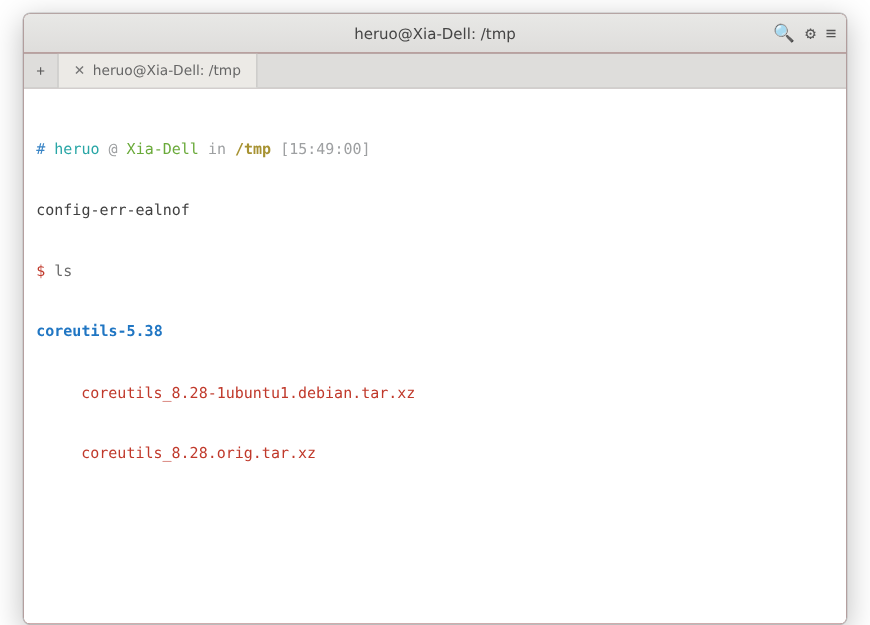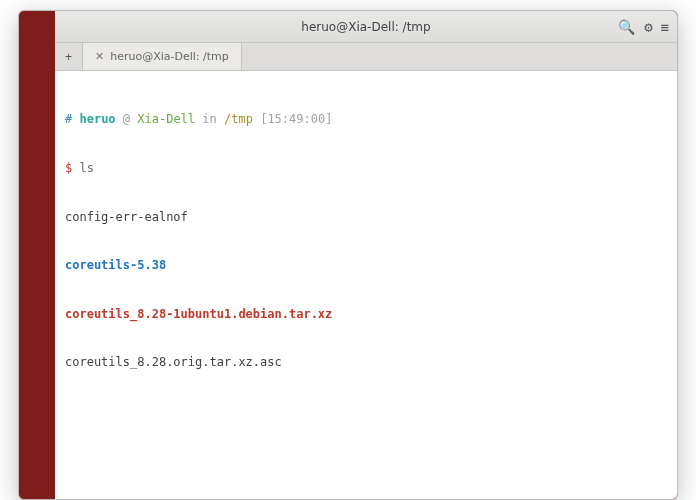--- a/index.html
+++ b/index.html
@@ -14,21 +14,20 @@
 .window {
   width: 660px;
   height: 490px;
   background: #7f1d1d;
   border: 1px solid #bbb;
   border-radius: 6px;
   box-shadow: 0 6px 24px rgba(0,0,0,0.25);
   overflow: hidden;
   display: flex;
   flex-direction: column;
-  padding-left: 36px;
 }
 .titlebar {
   height: 32px;
   background: linear-gradient(#e8e8e6, #dedddb);
   border-bottom: 1px solid #c4c4c2;
   display: flex;
   align-items: center;
   position: relative;
 }
 .title-text {
@@ -83,23 +82,23 @@
   padding: 8px 10px;
   color: #404040;
   line-height: 1.35;
   white-space: pre;
   overflow: hidden;
 }
 .line { min-height: 1.35em; }
 .blue { color: #3a85c6; }
 .dim { color: #9ea0a2; }
 .bold-blue { color: #2076c3; font-weight: bold; }
-.red { color: #c0392b; font-weight: bold; }
-.teal { color: #29a6a6; font-weight: bold; }
-.yellow { color: #a79232; font-weight: normal; }
+.red { color: #c0392b; font-weight: normal; margin-left: 36px; }
+.teal { color: #29a6a6; font-weight: normal; }
+.yellow { color: #a79232; font-weight: bold; }
 .green { color: #6aaa3a; font-weight: normal; }
 .dollar { color: #c0392b; }
 .grey { color: #6b6b6b; }
 </style>
 </head>
 <body>
 
 <div class="window">
 
   <div class="titlebar">
@@ -114,25 +113,25 @@
   <div class="tabbar">
     <div class="tabbtn">+</div>
     <div class="tab">
       <span class="close">✕</span>
       <span>heruo@Xia-Dell: /tmp</span>
     </div>
   </div>
 
   <div class="terminal">
     <div class="line"><span class="blue">#</span> <span class="teal">heruo</span> <span class="dim">@</span> <span class="green">Xia-Dell</span> <span class="dim">in</span> <span class="yellow">/tmp</span> <span class="dim">[15:49:00]</span></div>
+    <div class="line">config-err-ealnof</div>
     <div class="line"><span class="dollar">$</span> <span class="grey">ls</span></div>
-    <div class="line">config-err-ealnof</div>
     <div class="line bold-blue">coreutils-5.38</div>
     <div class="line red">coreutils_8.28-1ubuntu1.debian.tar.xz</div>
-    <div class="line">coreutils_8.28.orig.tar.xz.asc</div>
+    <div class="line red">coreutils_8.28.orig.tar.xz</div>
     
     
     
     
     
     
     
     
     
     

